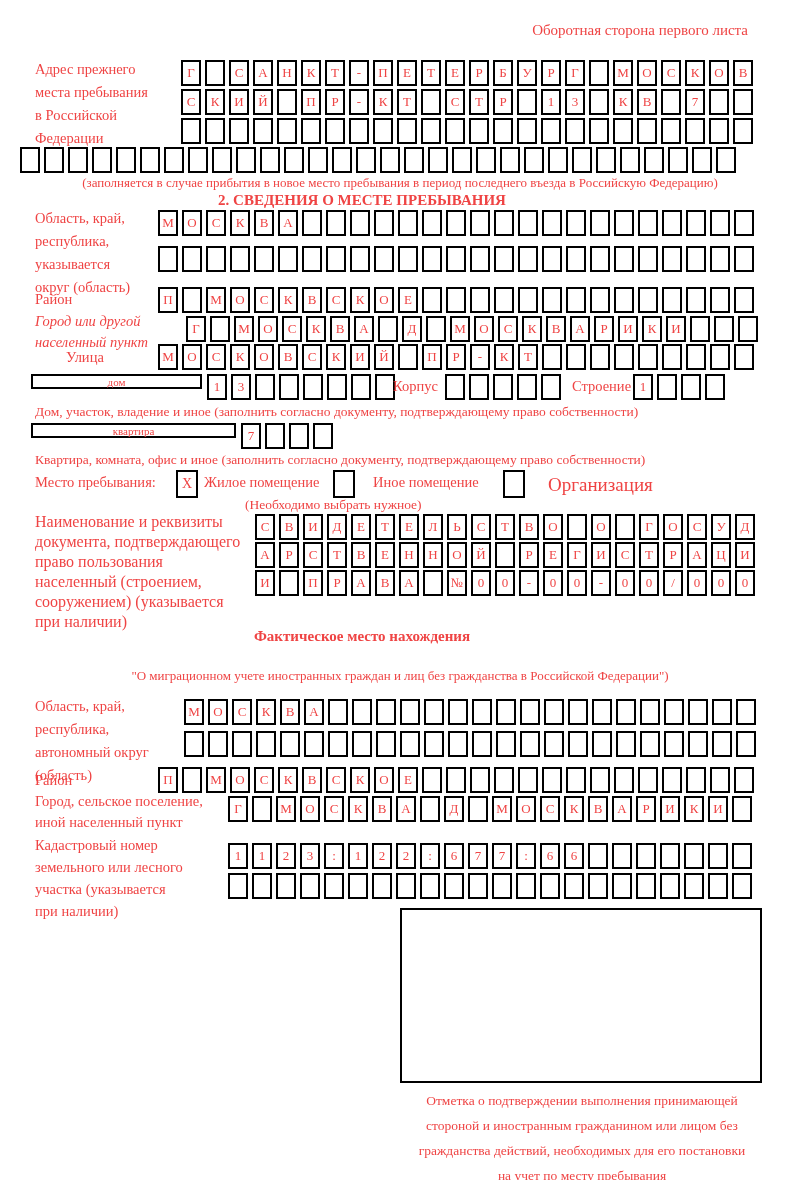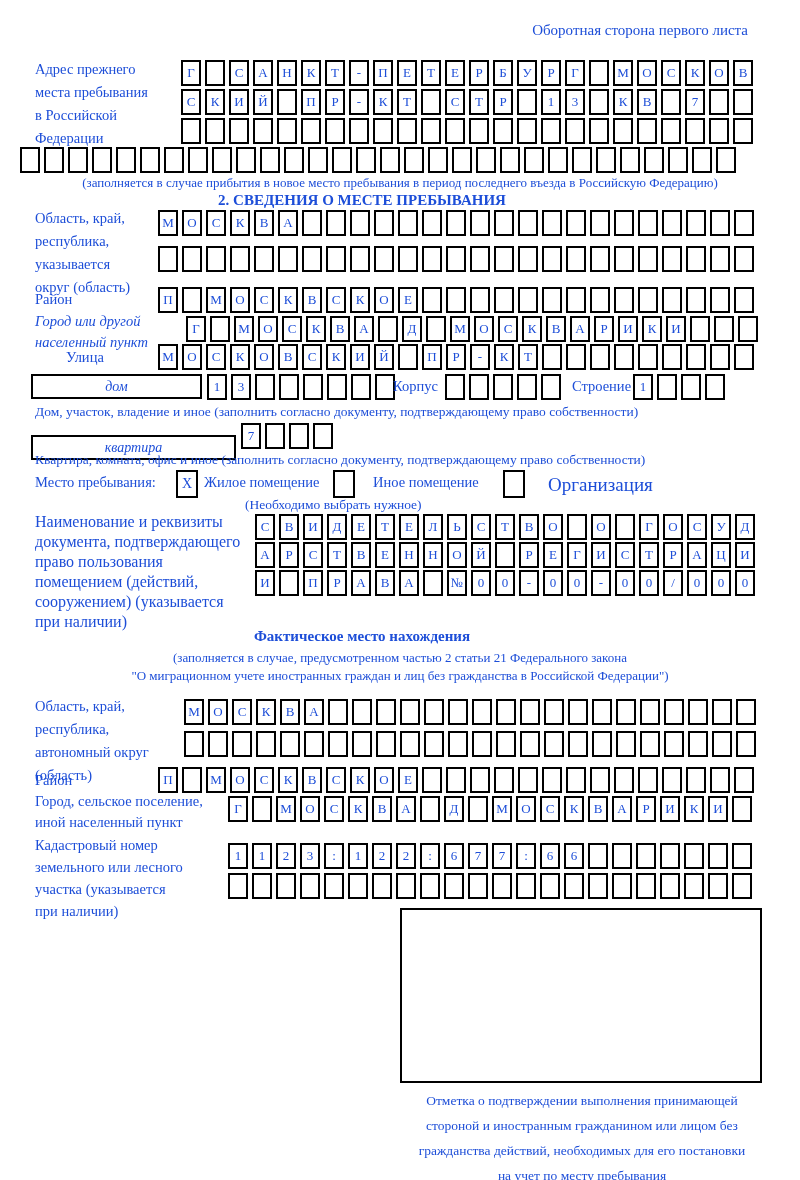--- a/index.html
+++ b/index.html
@@ -1,29 +1,29 @@
 <!DOCTYPE html>
 <html><head>
 <meta charset="utf-8">
 <style>
   html,body{margin:0;padding:0;background:#fff;}
-  .page{position:relative;width:800px;height:1180px;background:#fff;color:#1d4ed8;
+  .page{position:relative;width:800px;height:1180px;background:#fff;color:#ef4444;
         font-family:"Liberation Serif",serif;overflow:hidden;}
   .abs{position:absolute;}
   .lbl{position:absolute;font-size:14.5px;line-height:23px;white-space:nowrap;}
   .lbl div{white-space:nowrap;}
   .cap{position:absolute;font-size:13.5px;white-space:nowrap;}
   .note{position:absolute;font-size:13px;white-space:nowrap;text-align:center;width:800px;left:0;}
   .title{position:absolute;font-size:15px;font-weight:bold;text-align:center;width:724px;left:0;white-space:nowrap;}
   .boxrow{position:absolute;display:flex;gap:4px;}
   .cell{box-sizing:border-box;flex:0 0 20px;width:20px;height:26px;border:2px solid #000;
         display:flex;align-items:center;justify-content:center;
         font-size:13px;font-family:"Liberation Serif",serif;background:#fff;}
-  .bigfield{position:absolute;box-sizing:border-box;height:25px;border:2px solid #000;
-        display:flex;align-items:center;justify-content:center;font-size:14px;background:#fff;font-style:italic;}
+  .bigfield{position:absolute;box-sizing:border-box;height:15px;border:2px solid #000;
+        display:flex;align-items:center;justify-content:center;font-size:11px;background:#fff;}
   .chk{position:absolute;box-sizing:border-box;width:22px;height:28px;border:2px solid #000;
         display:flex;align-items:center;justify-content:center;font-size:14px;background:#fff;}
   .stamp{position:absolute;box-sizing:border-box;border:2px solid #000;background:#fff;}
   .cnote{position:absolute;font-size:13.5px;line-height:25px;text-align:center;}
   .cnote div{white-space:nowrap;}
 </style>
 </head>
 <body>
 
 <div class="page">
@@ -321,21 +321,21 @@
     </div>
   <div class="cap" style="left:572px;top:378px;font-size:14.5px;">Строение</div>
   <div class="boxrow" style="left:633px;top:374px;">
       <div class="cell">1</div>
       <div class="cell"></div>
       <div class="cell"></div>
       <div class="cell"></div>
     </div>
   <div class="cap" style="left:35px;top:404px;">Дом, участок, владение и иное (заполнить согласно документу, подтверждающему право собственности)</div>
 
-  <div class="bigfield" style="left:31px;top:423px;width:205px;margin-top:12px;">квартира</div>
+  <div class="bigfield" style="left:31px;top:423px;width:205px;">квартира</div>
   <div class="boxrow" style="left:241px;top:423px;">
       <div class="cell">7</div>
       <div class="cell"></div>
       <div class="cell"></div>
       <div class="cell"></div>
     </div>
   <div class="cap" style="left:35px;top:452px;">Квартира, комната, офис и иное (заполнить согласно документу, подтверждающему право собственности)</div>
 
   <div class="cap" style="left:35px;top:474px;font-size:14.5px;">Место пребывания:</div>
   <div class="chk" style="left:176px;top:470px;">X</div>
@@ -343,21 +343,21 @@
   <div class="chk" style="left:333px;top:470px;"></div>
   <div class="cap" style="left:373px;top:474px;font-size:14.5px;">Иное помещение</div>
   <div class="chk" style="left:503px;top:470px;"></div>
   <div class="cap" style="left:548px;top:474px;font-size:19px;">Организация</div>
   <div class="cap" style="left:245px;top:497px;">(Необходимо выбрать нужное)</div>
 
   <div class="lbl" style="left:35px;top:512px;line-height:20px;font-size:16px;">
     <div>Наименование и реквизиты</div>
     <div>документа, подтверждающего</div>
     <div>право пользования</div>
-    <div>помещением (действий,</div>
+    <div>населенный (строением,</div>
     <div>сооружением) (указывается</div>
     <div>при наличии)</div>
   </div>
   <div class="boxrow" style="left:255px;top:514px;">
       <div class="cell">С</div>
       <div class="cell">В</div>
       <div class="cell">И</div>
       <div class="cell">Д</div>
       <div class="cell">Е</div>
       <div class="cell">Т</div>
@@ -418,21 +418,20 @@
       <div class="cell">-</div>
       <div class="cell">0</div>
       <div class="cell">0</div>
       <div class="cell">/</div>
       <div class="cell">0</div>
       <div class="cell">0</div>
       <div class="cell">0</div>
     </div>
 
   <div class="title" style="top:628px;">Фактическое место нахождения</div>
-  <div class="note" style="top:650px;">(заполняется в случае, предусмотренном частью 2 статьи 21 Федерального закона</div>
   <div class="note" style="top:668px;">"О миграционном учете иностранных граждан и лиц без гражданства в Российской Федерации")</div>
 
   <div class="lbl" style="left:35px;top:695px;">
     <div>Область, край,</div>
     <div>республика,</div>
     <div>автономный округ</div>
     <div>(область)</div>
   </div>
   <div class="boxrow" style="left:184px;top:699px;">
       <div class="cell">М</div>

